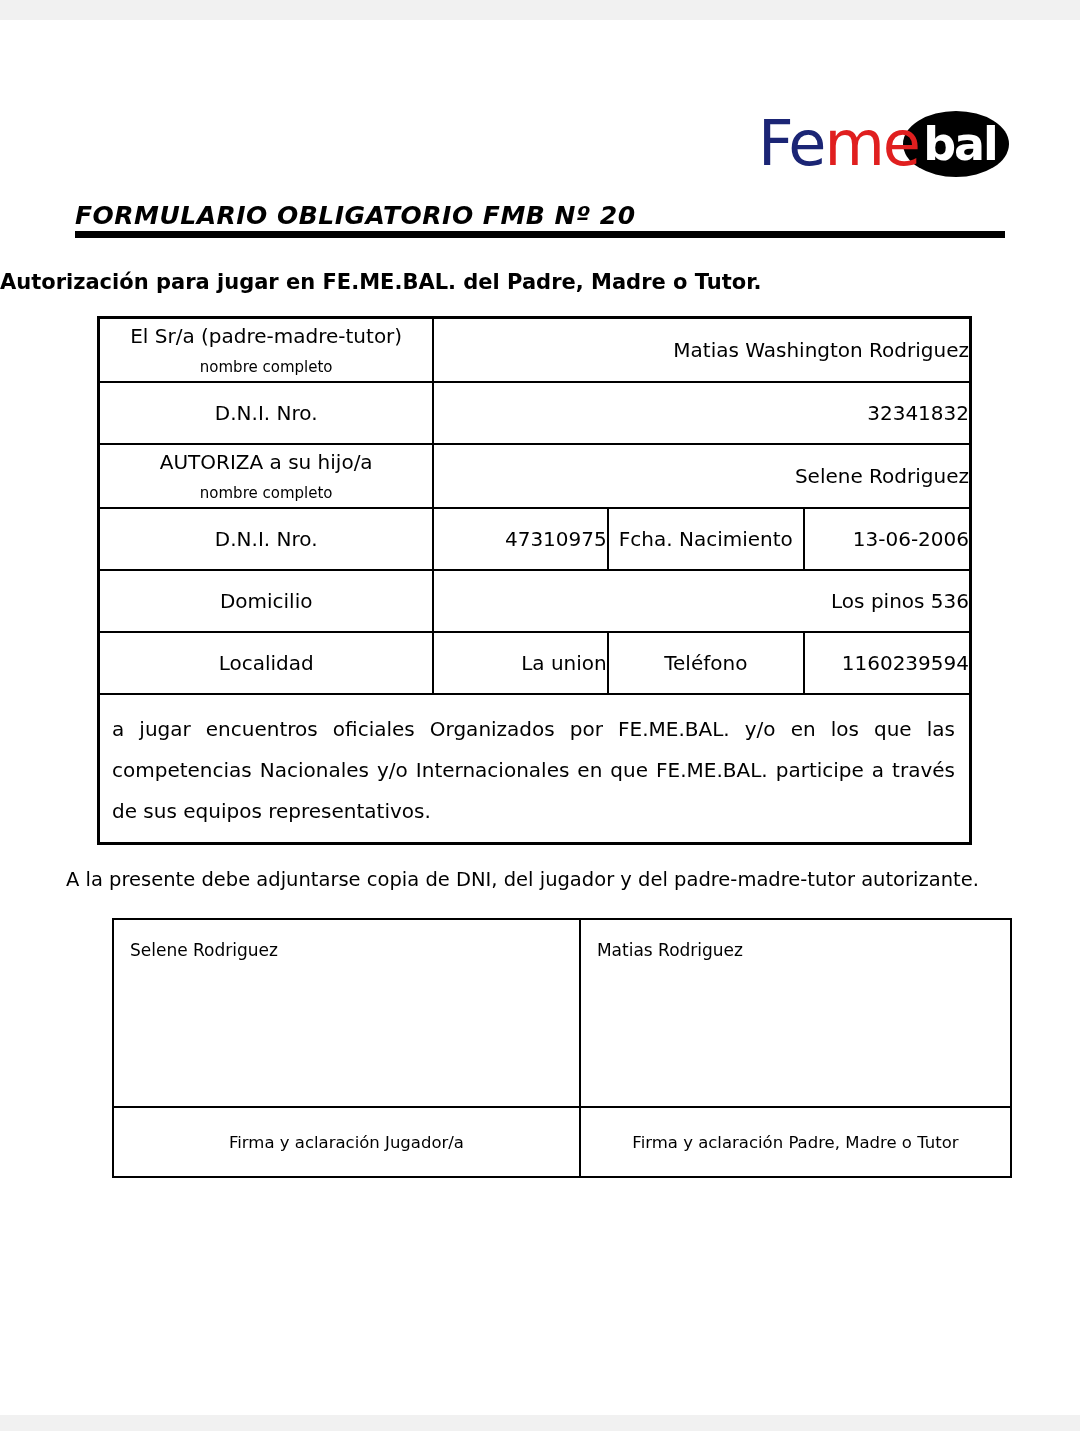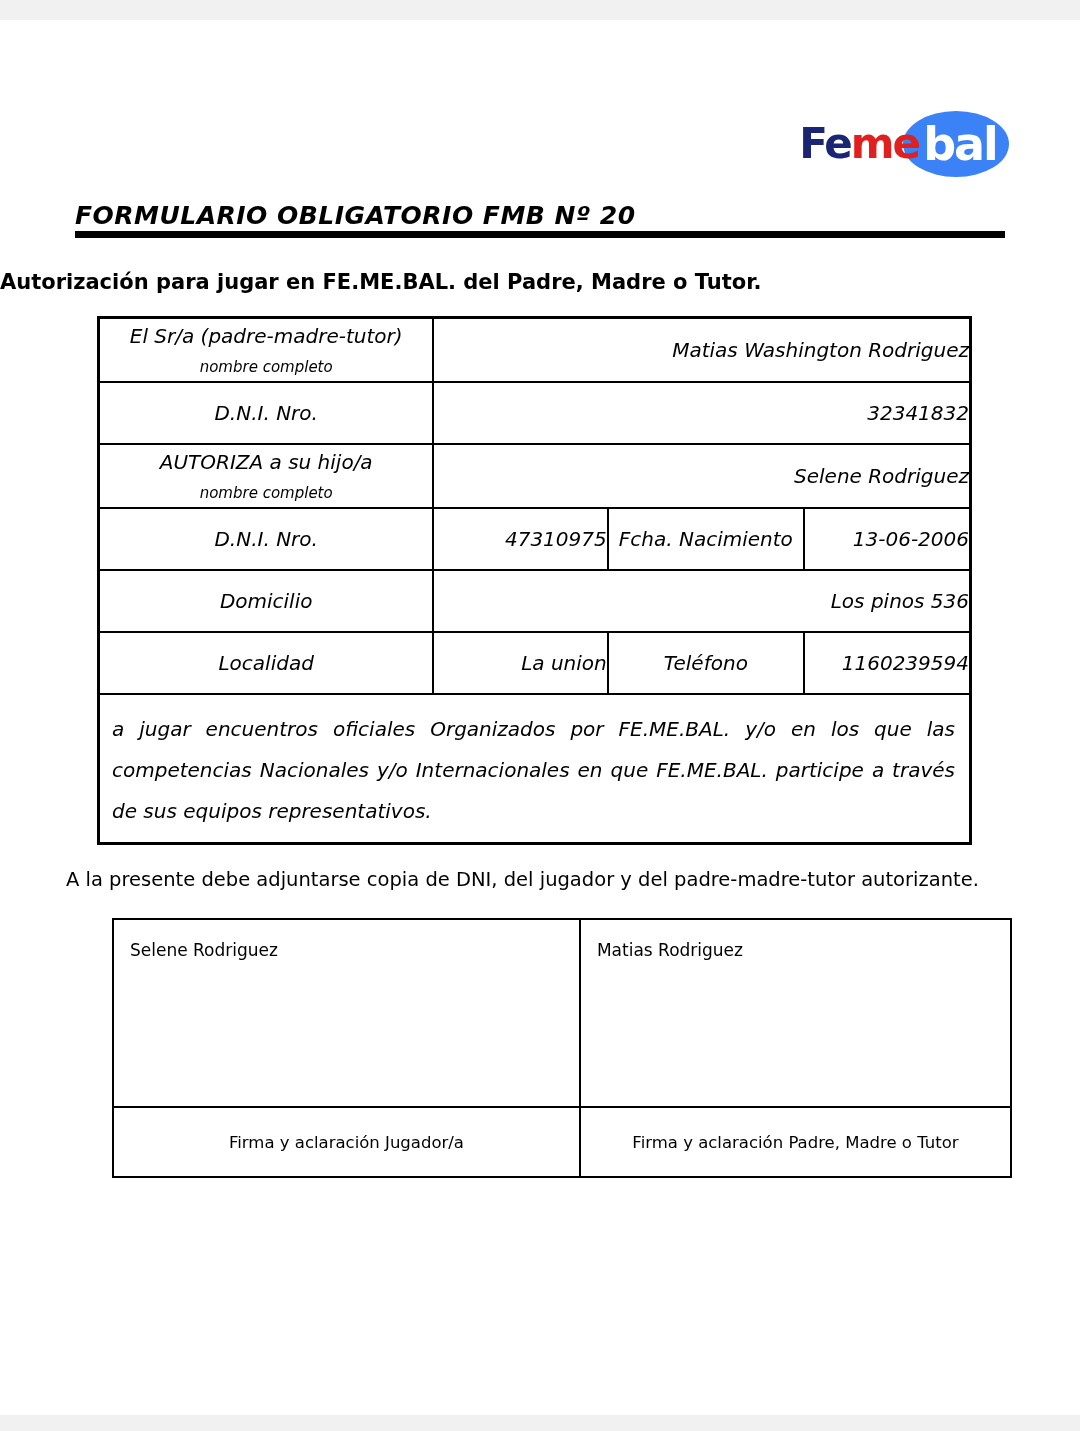--- a/index.html
+++ b/index.html
@@ -17,21 +17,21 @@
     background:#ffffff;
   }
   
   .logo{
     position:absolute;top:88px;right:71px;
     display:flex;align-items:center;
     height:72px;
   }
   .logo-word{
     position:relative;z-index:2;
-    font-size:42px;font-weight:bold;
+    font-size:62px;font-weight:normal;
     letter-spacing:-2px;
     margin-right:-16px;
     line-height:1;
   }
   .logo-oval{
     position:relative;z-index:1;
     width:106px;height:66px;
     border-radius:50%;
     display:flex;align-items:center;justify-content:center;
   }
@@ -59,21 +59,20 @@
     width:100%;text-align:left;
     font-size:21px;font-weight:bold;
   }
   
   table{border-collapse:collapse;}
   .main-table{
     position:absolute;top:296px;left:97px;
     width:875px;
     border:3px solid #000;
     table-layout:fixed;
-    font-style:italic;
   }
   .main-table td{
     border:2px solid #000;
     font-size:20px;
     vertical-align:middle;
     padding:0;
   }
   .main-table col.c1{width:38.4%;}
   .main-table col.c2{width:20.0%;}
   .main-table col.c3{width:22.5%;}
@@ -131,21 +130,21 @@
 </style>
 </head>
 <body>
 
 <div class="page">
 
   <div class="logo">
     <div class="logo-word">
       <span style="color: rgb(27, 37, 117);">Fe</span><span style="color: rgb(224, 31, 31);">me</span>
     </div>
-    <div class="logo-oval" style="background: #3b82f6;">
+    <div class="logo-oval" style="background: #000000;">
       <span>bal</span>
     </div>
   </div>
 
   <div class="form-title">FORMULARIO OBLIGATORIO FMB Nº 20</div>
   <div class="header-rule"></div>
 
   <div class="section-heading">Autorización para jugar en FE.ME.BAL. del Padre, Madre o Tutor.</div>
 
   <table class="main-table">

